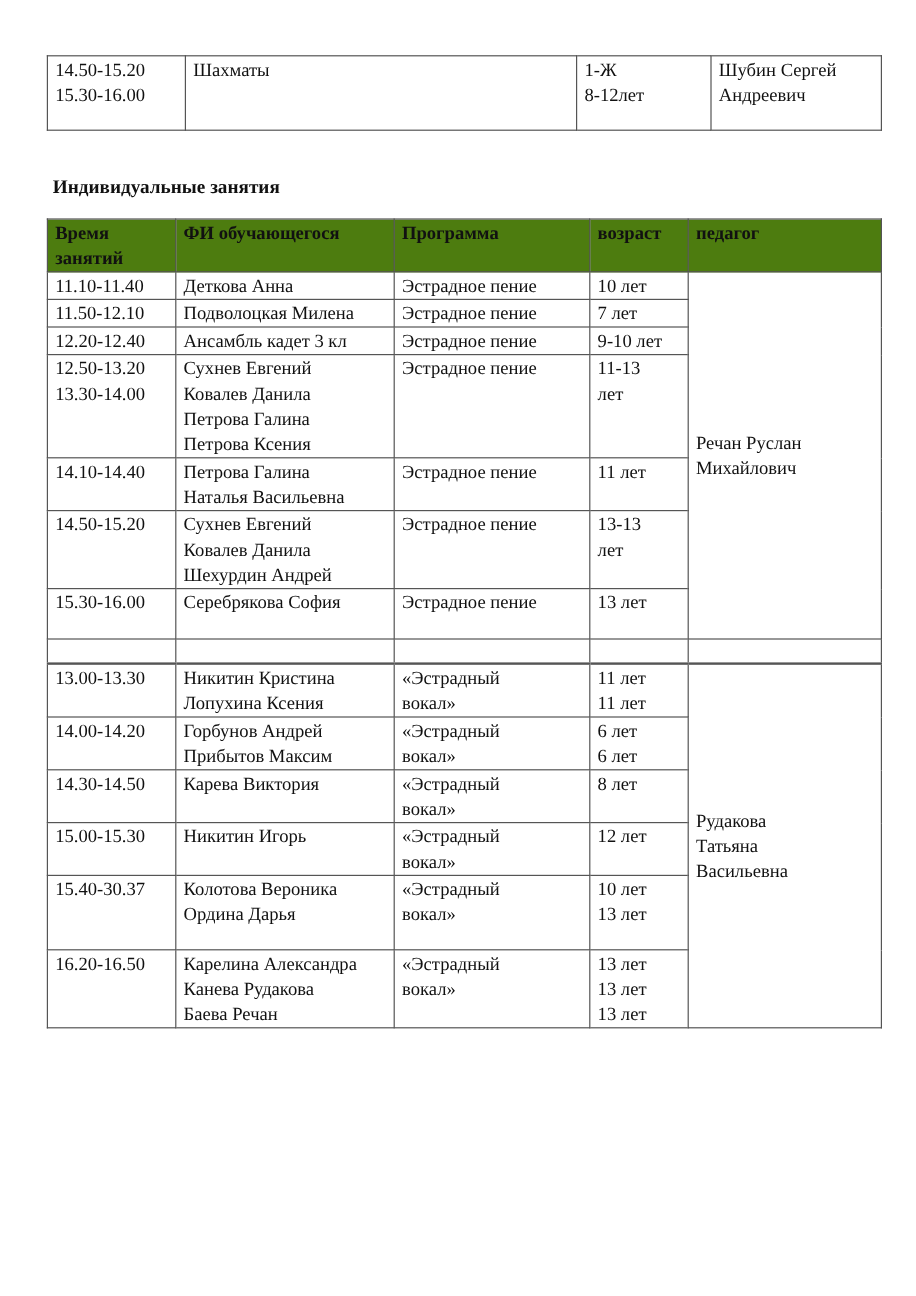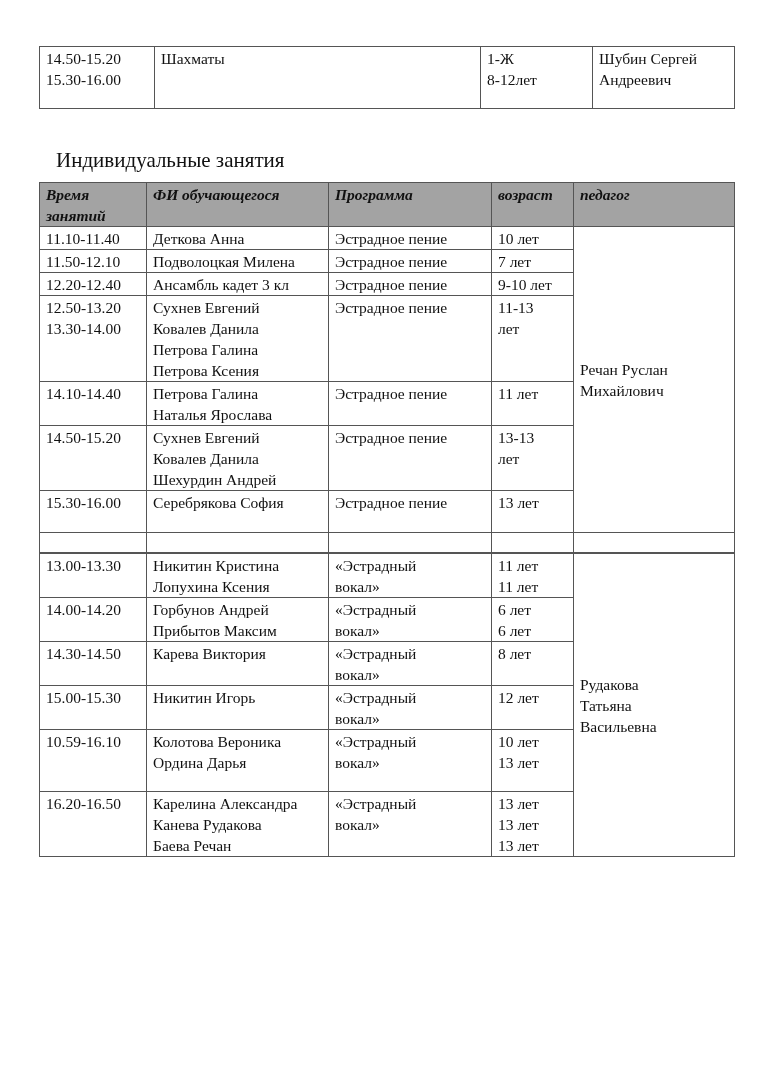--- a/index.html
+++ b/index.html
@@ -2,23 +2,23 @@
 <html><head>
 <meta charset="utf-8">
 <style>
   html, body { margin: 0; padding: 0; background: #ffffff; }
   body { width: 763px; height: 1080px; position: relative; overflow: hidden;
          font-family: "Liberation Serif", "DejaVu Serif", serif; color: #111; font-size: 15.5px; }
   table { border-collapse: collapse; position: absolute; left: 39px; table-layout: fixed; padding-left: 44px; }
   td, th { border: 1px solid #555; vertical-align: top; padding: 1px 6px 0 6px; line-height: 21px; font-weight: normal; text-align: left; }
   #top-table { top: 46px; width: 695px; }
   #top-table td { height: 60px; }
-  #section-title { position: absolute; left: 56px; top: 148px; font-weight: normal; font-size: 21px; }
+  #section-title { position: absolute; left: 44px; top: 148px; font-weight: bold; font-size: 16px; }
   #ind-table { top: 182px; width: 695px; }
-  #ind-table th { background: #a3a3a3; font-weight: bold; height: 41px; padding-top: 1px; font-style: italic; }
+  #ind-table th { background: #4d7c0f; font-weight: bold; height: 41px; padding-top: 1px; }
   .line { display: block; white-space: nowrap; }
   .empty-row td { height: 18px; }
   .sep td { border-bottom: 2px solid #555; }
   .teacher { vertical-align: middle; margin-left: 28px; }
 </style>
 </head>
 <body>
 
 <table id="top-table">
   <colgroup>
@@ -135,21 +135,21 @@
           <span class="line"> 11-13</span>
           <span class="line">лет</span>
         </td>
       </tr>
       <tr>
         <td>
           <span class="line">14.10-14.40</span>
         </td>
         <td>
           <span class="line">Петрова Галина</span>
-          <span class="line">Наталья Ярослава</span>
+          <span class="line">Наталья Васильевна</span>
         </td>
         <td>
           <span class="line">Эстрадное пение</span>
         </td>
         <td>
           <span class="line">11 лет</span>
         </td>
       </tr>
       <tr>
         <td>
@@ -253,21 +253,21 @@
         <td>
           <span class="line">«Эстрадный</span>
           <span class="line">вокал»</span>
         </td>
         <td>
           <span class="line">12 лет</span>
         </td>
       </tr>
       <tr>
         <td style="height: 60px;">
-          <span class="line">10.59-16.10</span>
+          <span class="line">15.40-30.37</span>
         </td>
         <td>
           <span class="line">Колотова Вероника</span>
           <span class="line">Ордина Дарья</span>
         </td>
         <td>
           <span class="line">«Эстрадный</span>
           <span class="line">вокал»</span>
         </td>
         <td>

